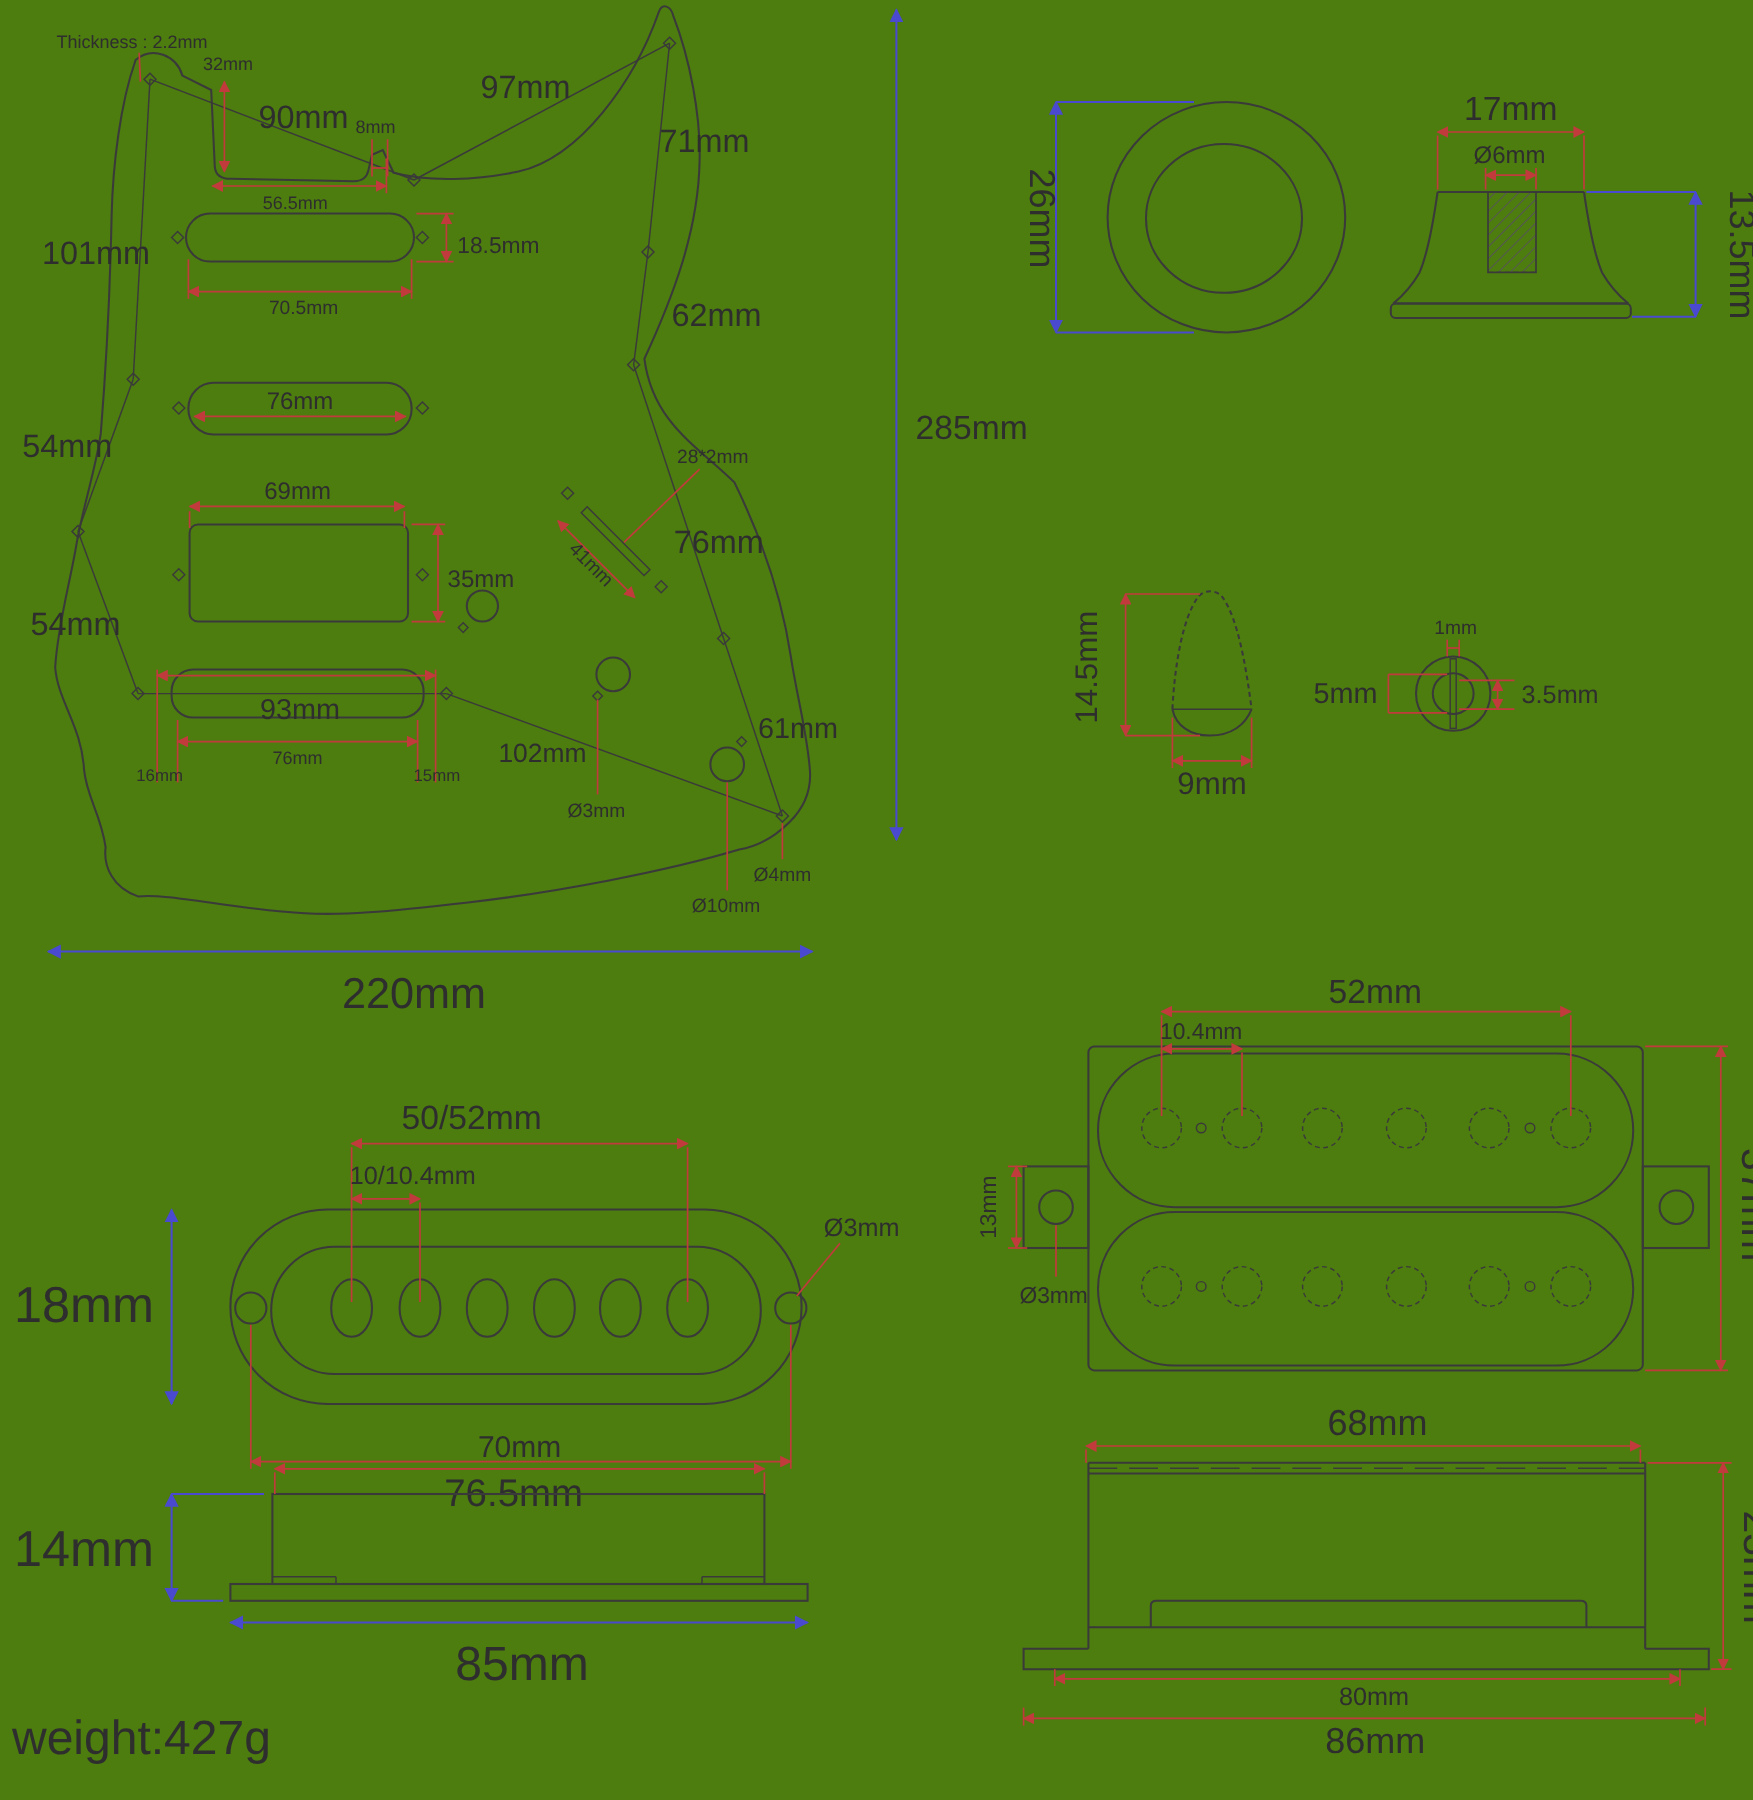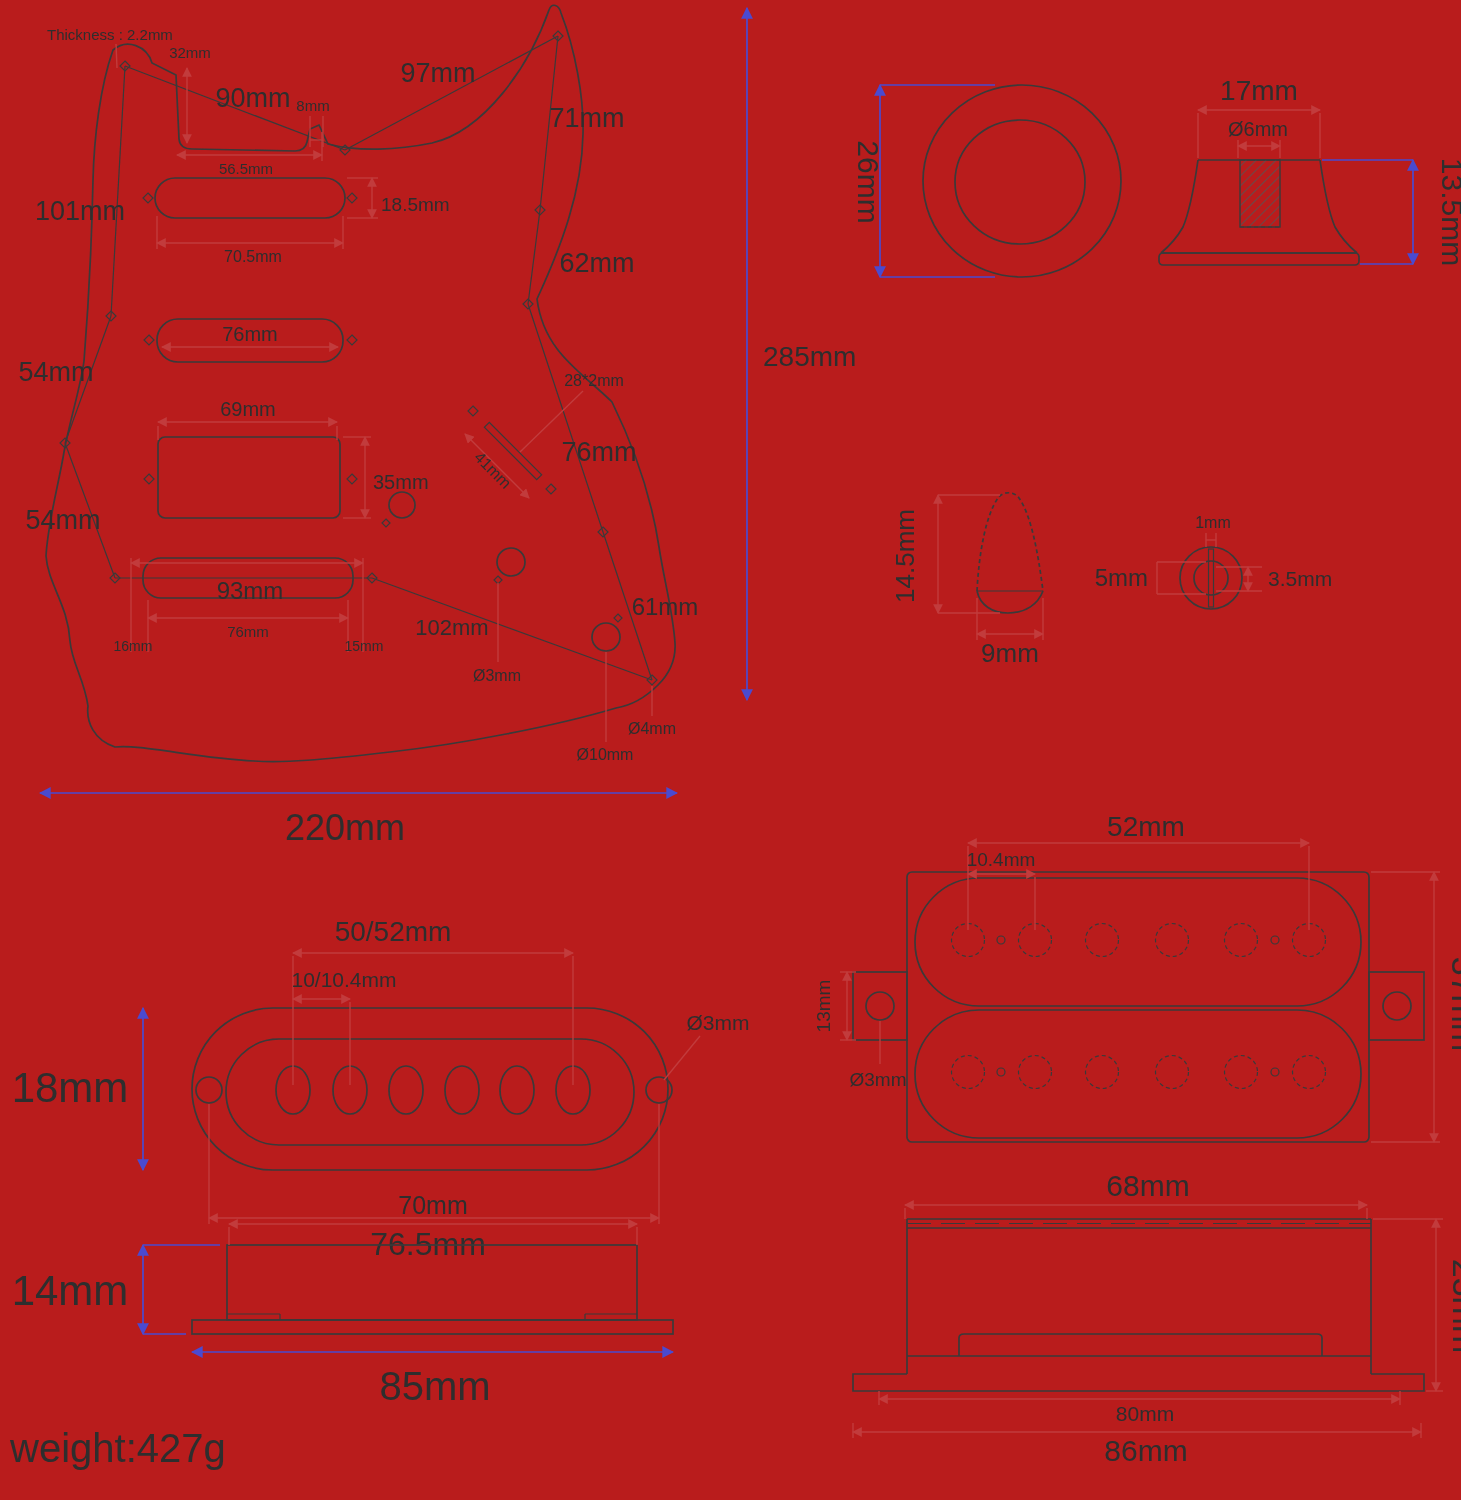--- a/index.html
+++ b/index.html
@@ -1,16 +1,16 @@
 <!DOCTYPE html>
 <html><head>
 <meta charset="utf-8">
 <style>
   html,body{margin:0;padding:0;background:#ffffff;}
-  .stage{position:relative;width:1461px;height:1500px;background:#b91c1c;overflow:hidden;}
+  .stage{position:relative;width:1461px;height:1500px;background:#4d7c0f;overflow:hidden;}
   .k{stroke:#3a3a3a;fill:none;stroke-width:1.7;}
   .k1{stroke:#3a3a3a;fill:none;stroke-width:1.2;}
   .r{stroke:#c23b3c;fill:none;stroke-width:1.4;}
   .b{stroke:#4a4ad0;fill:none;stroke-width:1.7;}
   .t{fill:#2e2e2e;font-family:"Liberation Sans",sans-serif;}
   .dash{stroke-dasharray:4 3;}
 </style>
 </head>
 <body>
 

